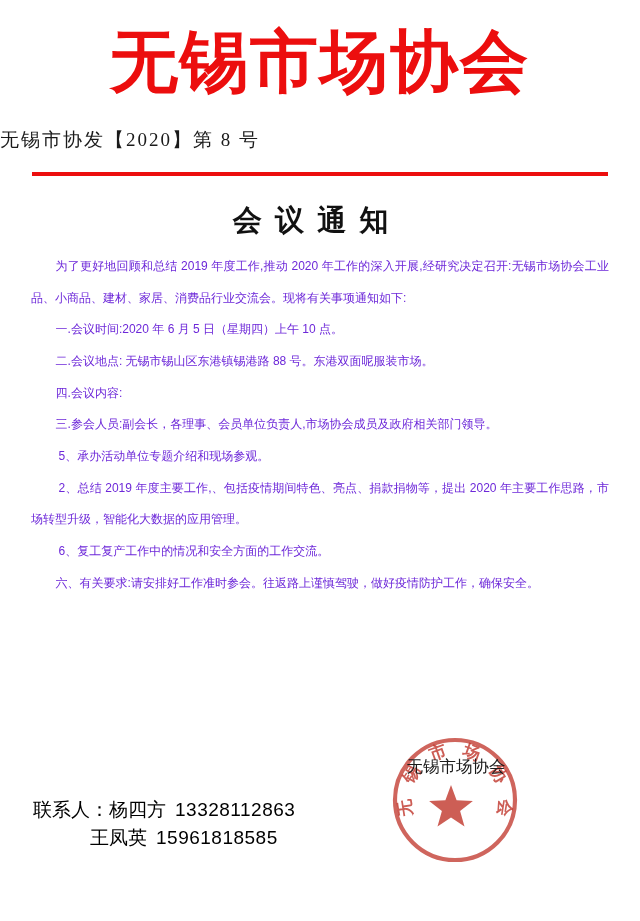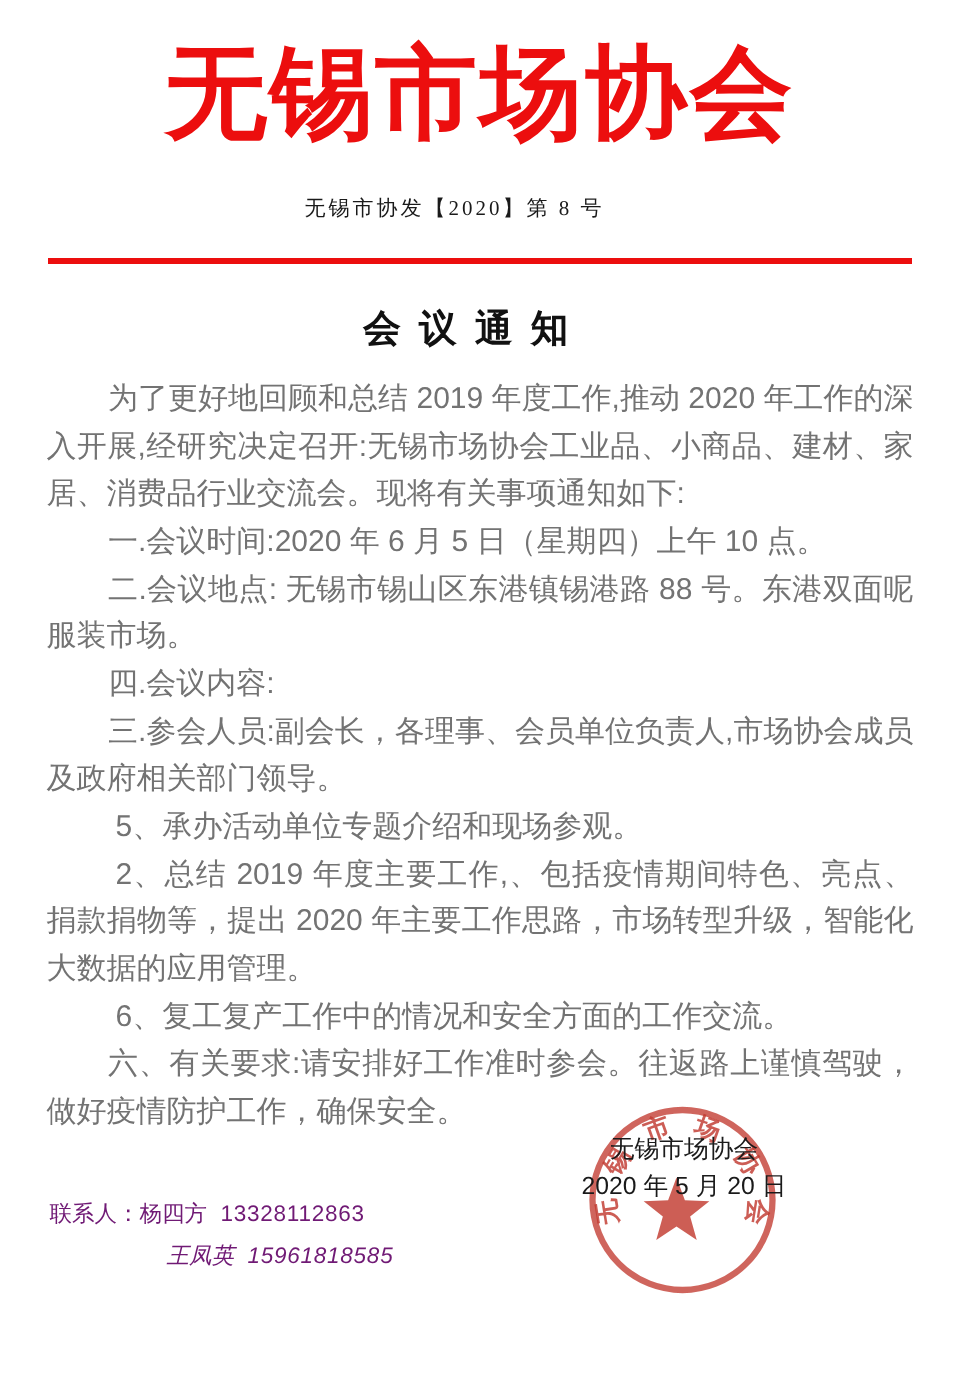--- a/index.html
+++ b/index.html
@@ -27,23 +27,23 @@
     letter-spacing: 2px;
     line-height: 1.25;
     color: #ec0e0e;
     white-space: nowrap;
   }
   .doc-number {
     position: absolute;
     top: 127px;
     left: 0;
     width: 606px;
-    text-align: center;
+    text-align: left;
     font-family: "Liberation Serif", "DejaVu Serif", serif;
-    font-size: 14px;
+    font-size: 19px;
     letter-spacing: 2px;
     line-height: 26px;
     color: #1a1a1a;
     white-space: nowrap;
   }
   .red-rule {
     position: absolute;
     top: 172px;
     left: 32px;
     width: 576px;
@@ -51,36 +51,36 @@
     background: #ec0e0e;
   }
   .notice-title {
     position: absolute;
     top: 203px;
     left: 0;
     width: 624px;
     margin: 0;
     text-align: center;
     font-family: "Liberation Serif", "DejaVu Serif", serif;
-    font-size: 25px;
+    font-size: 29px;
     font-weight: bold;
     letter-spacing: 3px;
     line-height: 34px;
     color: #111;
     white-space: nowrap;
   }
   .body-text {
     position: absolute;
     top: 251px;
     left: 31px;
     width: 578px;
-    font-size: 20px;
+    font-size: 12px;
     line-height: 31.65px;
     text-align: justify;
-    color: #737373;
+    color: #6d28d9;
   }
   .body-text p {
     margin: 0;
   }
   .body-text p.i1 { text-indent: 2.05em; }
   .body-text p.i2 { text-indent: 2.3em; }
   .signature {
     position: absolute;
     top: 754px;
     left: 336px;
@@ -89,26 +89,26 @@
     font-size: 16.5px;
     line-height: 24.5px;
     color: #1a1a1a;
     z-index: 2;
     white-space: nowrap;
   }
   .contact {
     position: absolute;
     top: 796px;
     left: 33px;
-    font-size: 15px;
+    font-size: 19px;
     line-height: 27.5px;
-    color: #701a75;
+    color: #000000;
     white-space: nowrap;
   }
-  .contact .row2 { margin-left: 78px; font-style: italic; }
+  .contact .row2 { margin-left: 57px; }
   .contact .phone { margin-left: 9px; letter-spacing: 0.5px; }
   .seal {
     position: absolute;
     top: 734px;
     left: 388px;
     width: 134px;
     height: 134px;
     z-index: 1;
   }
   .seal text {
@@ -146,19 +146,18 @@
   </defs>
   <circle cx="67" cy="66" r="60" fill="none" stroke-width="4.2" opacity="0.78" stroke="#c23a30"></circle>
   <polygon opacity="0.82" points="63,51 68.6,66.2 84.9,66.9 72.1,77 76.5,92.6 63,83.6 49.5,92.6 53.9,77 41.1,66.9 57.4,66.2" fill="#c23a30"></polygon>
   <text opacity="0.82" fill="#c23a30">
     <textPath href="#sealArc" startOffset="4" textLength="172" lengthAdjust="spacing">无锡市场协会</textPath>
   </text>
 </svg>
 
 <div class="signature">
   <div>无锡市场协会</div>
-  <div>2020 年 5 月 20 日</div>
 </div>
 
 <div class="contact">
   <div class="row1"><span>联系人：</span><span>杨四方</span><span class="phone">13328112863</span></div>
   <div class="row2"><span>王凤英</span><span class="phone">15961818585</span></div>
 </div>
 
 </body></html>

